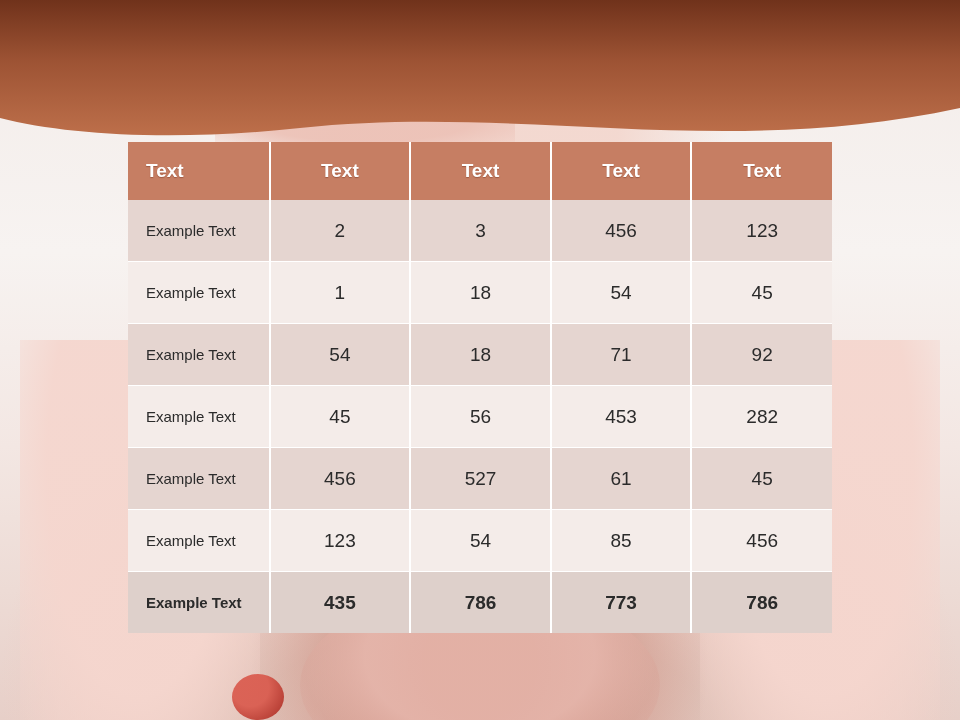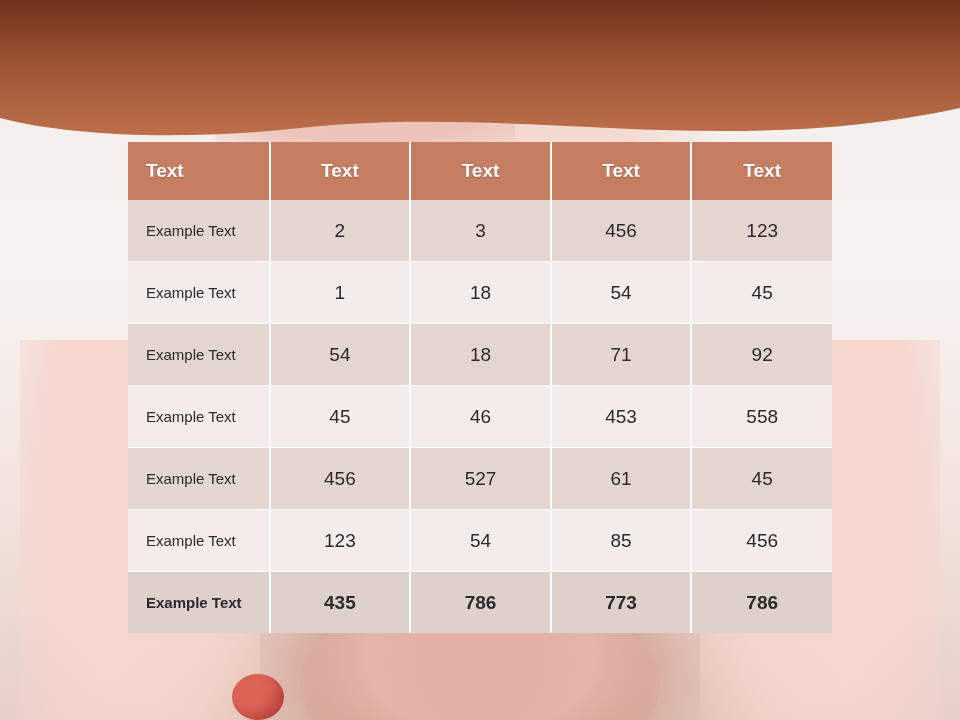--- a/index.html
+++ b/index.html
@@ -205,23 +205,23 @@
         <tr class="odd">
           <td class="label">Example Text</td>
           <td>54</td>
           <td>18</td>
           <td>71</td>
           <td>92</td>
         </tr>
         <tr class="even">
           <td class="label">Example Text</td>
           <td>45</td>
-          <td>46</td>
+          <td>56</td>
           <td>453</td>
-          <td>558</td>
+          <td>282</td>
         </tr>
         <tr class="odd">
           <td class="label">Example Text</td>
           <td>456</td>
           <td>527</td>
           <td>61</td>
           <td>45</td>
         </tr>
         <tr class="even">
           <td class="label">Example Text</td>

